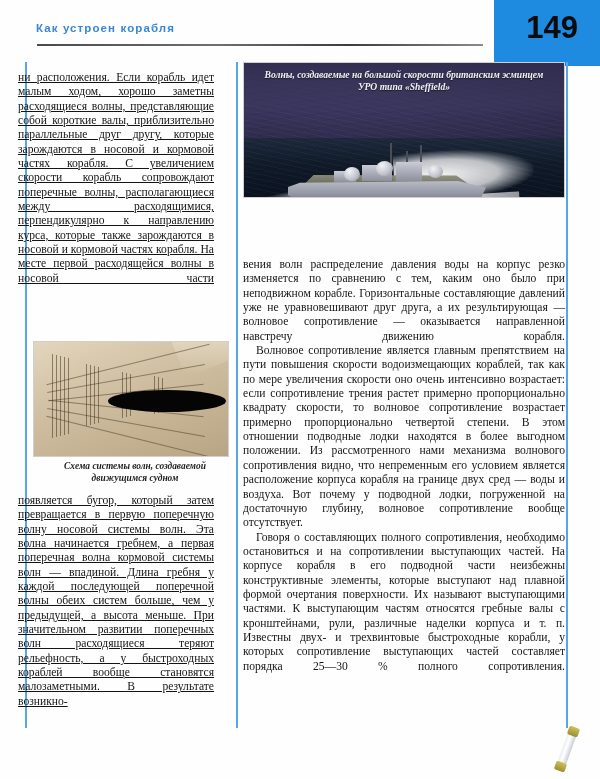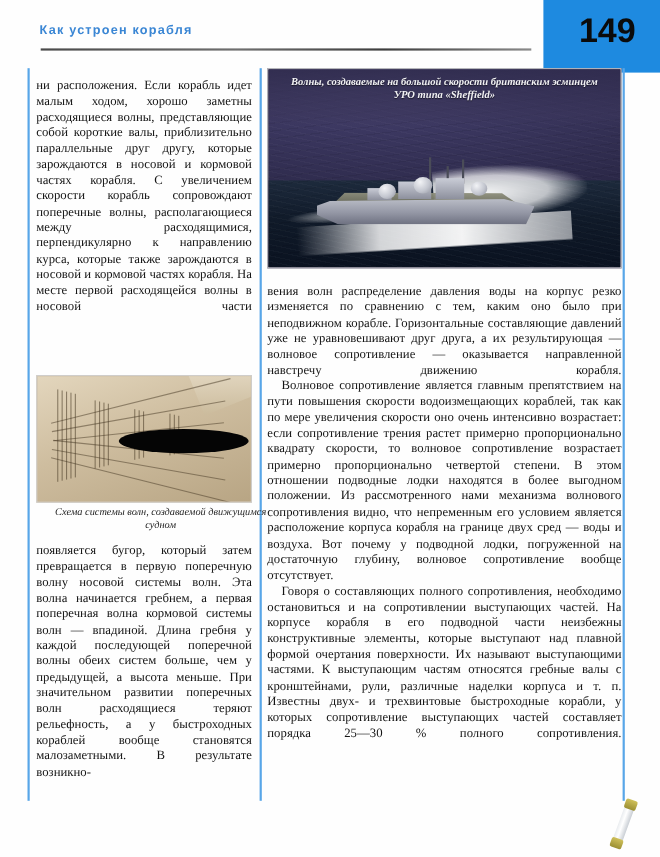--- a/index.html
+++ b/index.html
@@ -97,34 +97,34 @@
     line-height: 14.35px;
     text-align: justify;
     text-align-last: justify;
     hyphens: manual;
     color: #141414;
   }
   .col p {
     margin: 0;
   }
   .col p + p { text-indent: 13px; }
-  .col-left  { left: 33px;  width: 196px; }
+  .col-left  { left: 18px;  width: 196px; text-decoration: underline; }
   .col-right { left: 243px; width: 322px; }
 
   .lead-top-left  { top: 71px; }
   .lead-bot-left  { top: 494px; }
   .lead-top-right { top: 258px; }
 
   
   .photo {
     position: absolute;
     left: 243px;
     top: 62px;
     width: 322px;
-    height: 182px;
+    height: 136px;
     overflow: hidden;
     background: #2b2747;
     border: 1px solid #cfcfcf;
     box-sizing: border-box;
   }
   .sea-far {
     position: absolute;
     inset: 0;
     background:
       radial-gradient(120% 70% at 30% 0%, #514c78 0%, #3b3760 45%, #2a2746 100%);
@@ -254,27 +254,27 @@
     position: absolute;
     background: rgba(70,55,35,.55);
   }
   .diverge {
     position: absolute;
     height: 1px;
     background: rgba(70,55,35,.5);
   }
   .diagram-caption {
     position: absolute;
-    left: 48px;
+    left: 37px;
     top: 461px;
     width: 196px;
     text-align: center;
     font-family: "Liberation Serif", "DejaVu Serif", serif;
     font-style: italic;
-    font-weight: 400;
+    font-weight: 700;
     font-size: 9.4px;
     line-height: 11.6px;
     color: #1d1d1d;
   }
 
   
   .footer-text {
     position: absolute;
     left: 245px;
     top: 748px;

